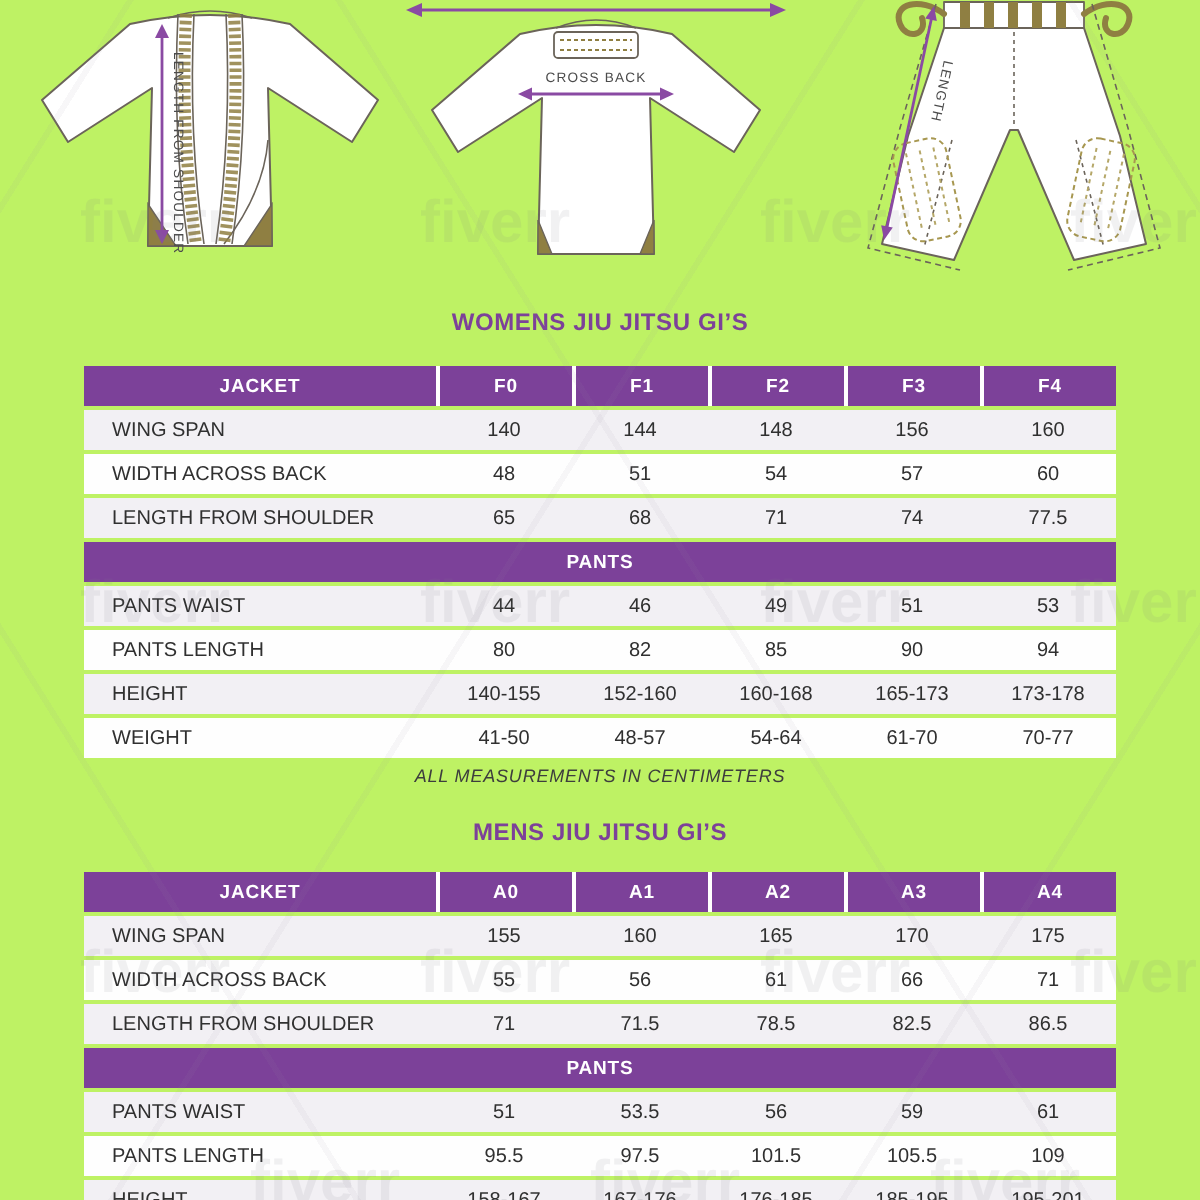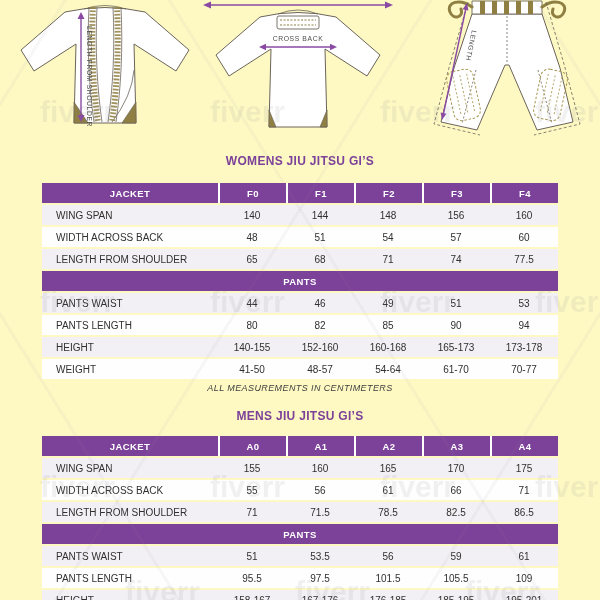--- a/index.html
+++ b/index.html
@@ -1,18 +1,18 @@
 <!DOCTYPE html>
 <html style="--accent: #7c4199; --arrow: #8a4aa3; --olive: #8f7f42; --line: #6b645a; --row_alt: #f2f0f4;"><head>
 <meta charset="utf-8">
 <style>
   html,body{margin:0;padding:0;}
   body{width:600px;height:600px;overflow:hidden;background:#ffffff;
        font-family:"Liberation Sans",sans-serif;position:relative;}
-  .canvas{position:absolute;inset:0;width:600px;height:600px;background:#fef9c3;}
+  .canvas{position:absolute;inset:0;width:600px;height:600px;background:#bef264;}
   .canvas::after{content:"";position:absolute;inset:0;z-index:28;pointer-events:none;
     background:
       repeating-linear-gradient(58deg, transparent 0 150px, rgba(150,140,160,0.07) 150px 153px, transparent 153px 310px),
       repeating-linear-gradient(-58deg, transparent 0 150px, rgba(150,140,160,0.07) 150px 153px, transparent 153px 310px);}
   .diagrams{position:absolute;top:0;left:0;width:600px;height:150px;}
   .diagrams svg{position:absolute;top:0;}
   .fig-front{left:8px;}
   .fig-back{left:198px;}
   .fig-pants{left:420px;}
   .outline{fill:#ffffff;stroke:var(--line);stroke-width:1;stroke-linejoin:round;}

